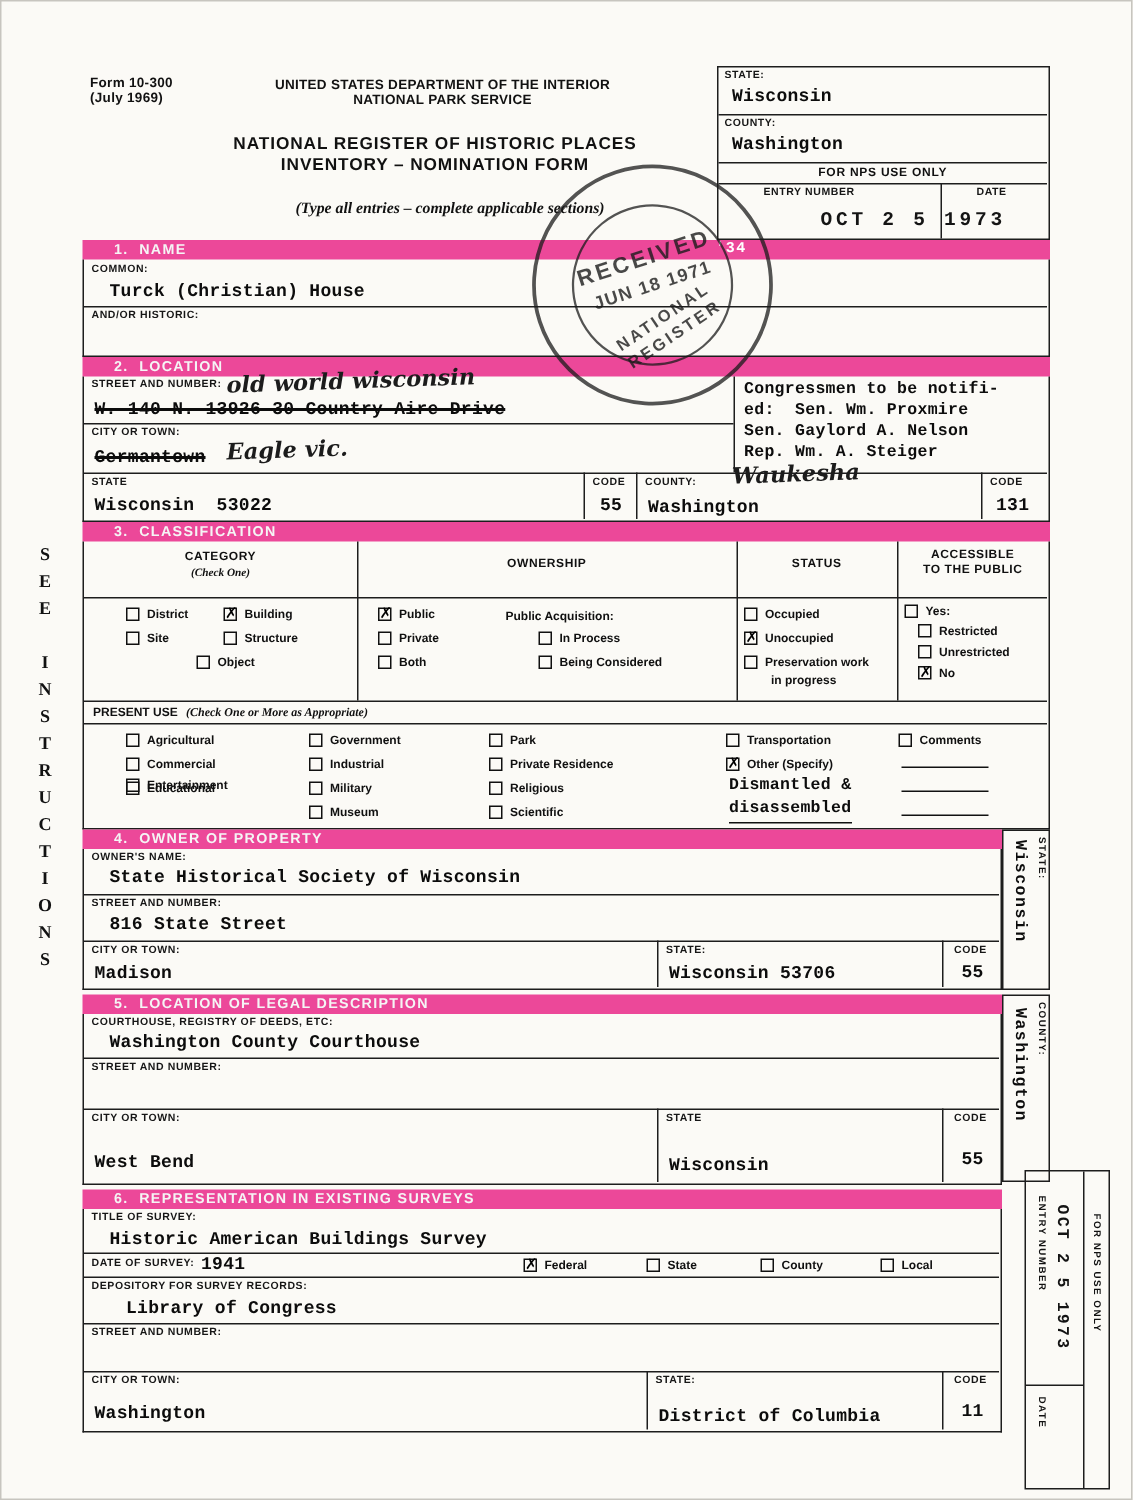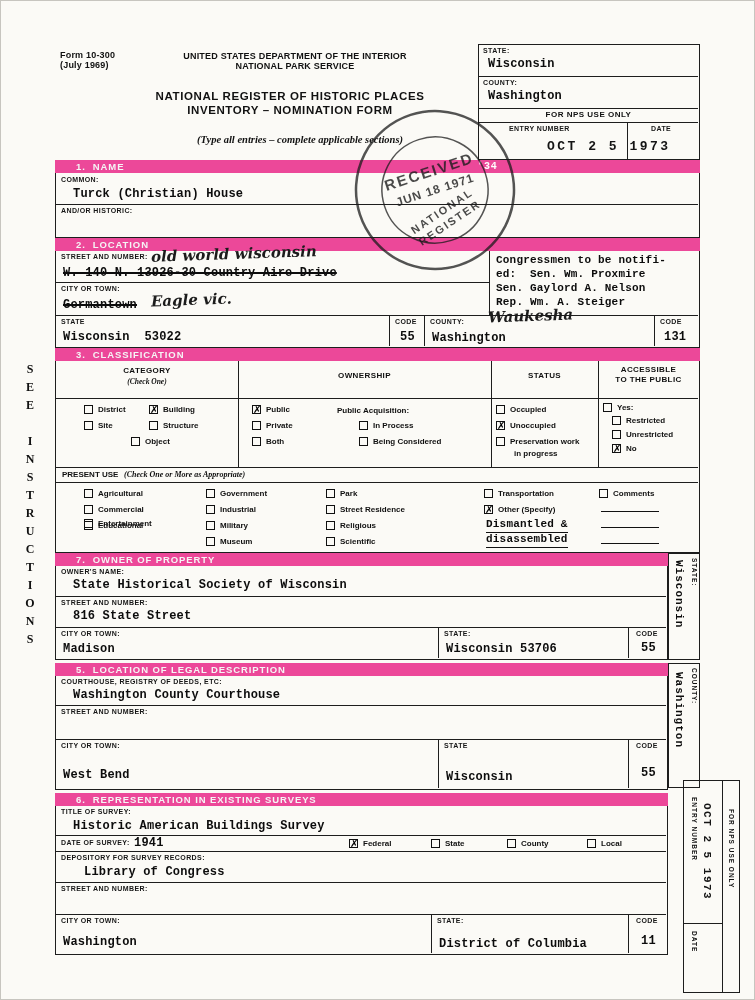--- a/index.html
+++ b/index.html
@@ -21,21 +21,21 @@
   .hdiv{position:absolute;border-top:1px solid #1d1d1d;height:0}
   .vdiv{position:absolute;border-left:1px solid #1d1d1d;width:0}
   .ck{position:absolute;display:flex;align-items:center;gap:5px;font:700 8px/1 "Liberation Sans",sans-serif;color:#101010;white-space:pre}
   .ck .bx{width:9px;height:9px;border:1.1px solid #101010;font:700 10px/8px "DejaVu Sans",sans-serif;text-align:center;color:#000;flex:0 0 auto}
   .cbl{position:absolute;font:700 8px/1 "Liberation Sans",sans-serif;color:#101010;white-space:pre}
   .cbli{position:absolute;font:italic 700 8px/1 "Liberation Serif",serif;color:#101010;white-space:pre}
   .hc{position:absolute;font:700 8px/1 "Liberation Sans",sans-serif;color:#101010;text-align:center;letter-spacing:.4px}
   .hci{position:absolute;font:italic 700 7.5px/1 "Liberation Serif",serif;color:#101010;text-align:center}
   .ctrlbl{position:absolute;font:700 8px/1 "Liberation Sans",sans-serif;text-align:center;letter-spacing:.5px;color:#101010}
   .stamped{position:absolute;font:700 13px/1 "Liberation Mono","DejaVu Sans Mono",monospace;letter-spacing:2.5px;color:#141414}
-  .uline{border-bottom:1.5px solid #111;padding-bottom:2px}
+  .uline{border-bottom:1.5px solid #111;padding-bottom:18px}
   .blank{position:absolute;border-top:1.2px solid #111;height:0;width:58px}
   .vlab{position:absolute;writing-mode:vertical-rl;font:700 6.5px/1 "Liberation Sans",sans-serif;letter-spacing:1px;color:#111;white-space:pre}
   .vval{position:absolute;writing-mode:vertical-rl;font:700 11px/1 "Liberation Mono","DejaVu Sans Mono",monospace;letter-spacing:1px;color:#0c0c0c;white-space:pre}
   .vstamp{position:absolute;writing-mode:vertical-rl;font:700 11px/1 "Liberation Mono","DejaVu Sans Mono",monospace;letter-spacing:1.5px;color:#141414;white-space:pre}
   .vupright{position:absolute;writing-mode:vertical-lr;text-orientation:upright;font:700 12px/1 "Liberation Serif",serif;letter-spacing:4px;color:#111;white-space:pre}
   .stamp{position:absolute;pointer-events:none}
 </style>
 </head>
 <body>
 
@@ -155,37 +155,37 @@
     <div class="ck" style="left:28px;top:144px"><span class="bx"></span><span>Commercial</span></div>
     <div class="ck" style="left:28px;top:160px"><span class="bx"></span><span>Educational</span></div>
     <div class="ck" style="left:28px;top:158px"><span class="bx"></span><span>Entertainment</span></div>
 
     <div class="ck" style="left:150px;top:128px"><span class="bx"></span><span>Government</span></div>
     <div class="ck" style="left:150px;top:144px"><span class="bx"></span><span>Industrial</span></div>
     <div class="ck" style="left:150px;top:160px"><span class="bx"></span><span>Military</span></div>
     <div class="ck" style="left:150px;top:176px"><span class="bx"></span><span>Museum</span></div>
 
     <div class="ck" style="left:270px;top:128px"><span class="bx"></span><span>Park</span></div>
-    <div class="ck" style="left:270px;top:144px"><span class="bx"></span><span>Street Residence</span></div>
+    <div class="ck" style="left:270px;top:144px"><span class="bx"></span><span>Private Residence</span></div>
     <div class="ck" style="left:270px;top:160px"><span class="bx"></span><span>Religious</span></div>
     <div class="ck" style="left:270px;top:176px"><span class="bx"></span><span>Scientific</span></div>
 
     <div class="ck" style="left:428px;top:128px"><span class="bx"></span><span>Transportation</span></div>
     <div class="ck" style="left:428px;top:144px"><span class="bx">✗</span><span>Other (Specify)</span></div>
     <div class="typed sm uline" style="left:430px;top:157px">Dismantled &amp;</div>
     <div class="typed sm uline" style="left:430px;top:172px">disassembled</div>
 
     <div class="ck" style="left:543px;top:128px"><span class="bx"></span><span>Comments</span></div>
     <div class="blank" style="left:545px;top:150px"></div>
     <div class="blank" style="left:545px;top:166px"></div>
     <div class="blank" style="left:545px;top:182px"></div>
   </div>
 
   <div class="bar" style="left:55px;top:553px;width:613px">
-    <span>7.  OWNER OF PROPERTY</span>
+    <span>4.  OWNER OF PROPERTY</span>
   </div>
   <div class="box" style="left:55px;top:566px;width:613px;height:94px;border-top:none">
     <div class="lbl" style="left:5px;top:2px">OWNER'S NAME:</div>
     <div class="typed" style="left:17px;top:13px">State Historical Society of Wisconsin</div>
     <div class="hdiv" style="left:0;top:30px;width:610px"></div>
     <div class="lbl" style="left:5px;top:33px">STREET AND NUMBER:</div>
     <div class="typed" style="left:17px;top:44px">816 State Street</div>
     <div class="hdiv" style="left:0;top:61px;width:610px"></div>
     <div class="vdiv" style="left:382px;top:61px;height:31px"></div>
     <div class="vdiv" style="left:572px;top:61px;height:31px"></div>

